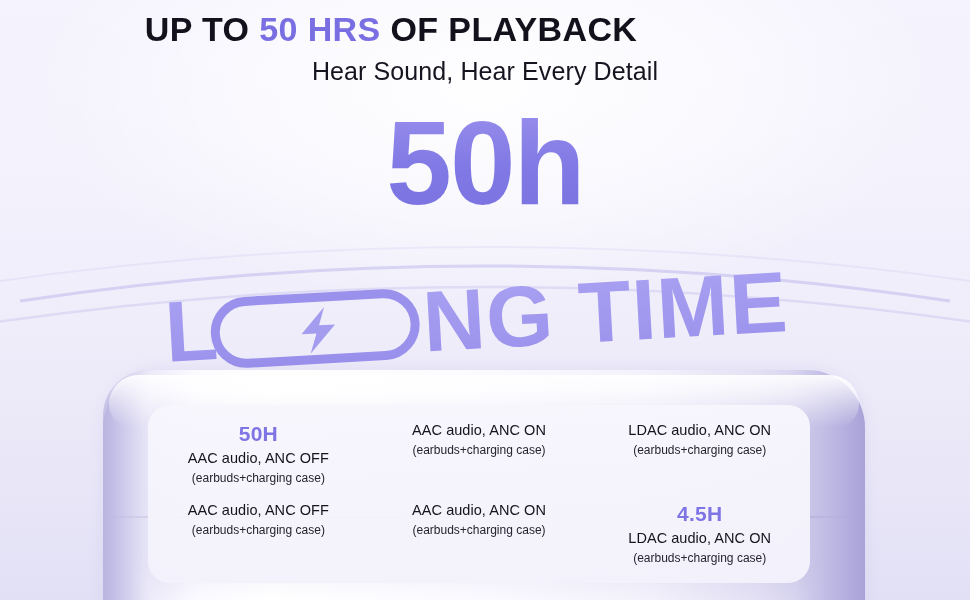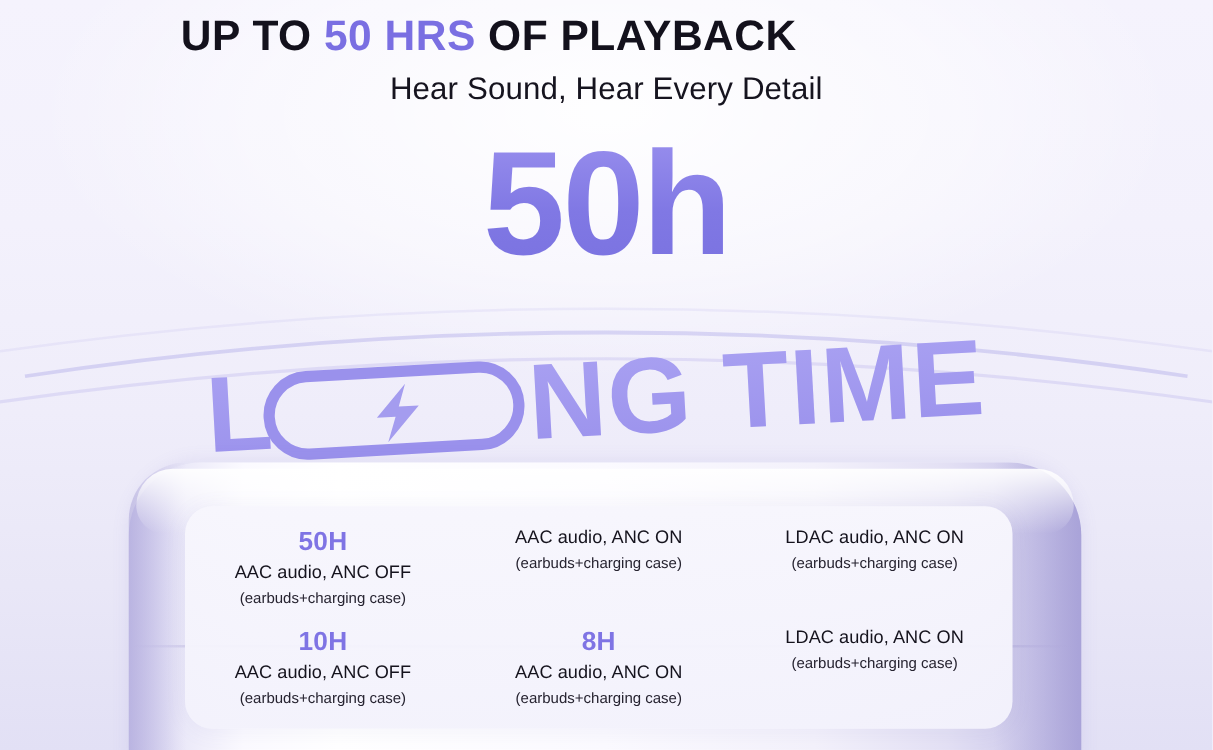--- a/index.html
+++ b/index.html
@@ -288,30 +288,29 @@
         <div class="spec-note">(earbuds+charging case)</div>
       </div>
       <div class="spec-cell">
         <div class="spec-mode">LDAC audio, ANC ON</div>
         <div class="spec-note">(earbuds+charging case)</div>
       </div>
     </div>
 
     <div class="spec-row">
       <div class="spec-cell">
-        <div class="spec-hours">10H</div>
         <div class="spec-mode">AAC audio, ANC OFF</div>
         <div class="spec-note">(earbuds+charging case)</div>
       </div>
       <div class="spec-cell">
-        <div class="spec-hours">8H</div>
         <div class="spec-mode">AAC audio, ANC ON</div>
         <div class="spec-note">(earbuds+charging case)</div>
       </div>
       <div class="spec-cell">
+        <div class="spec-hours">4.5H</div>
         <div class="spec-mode">LDAC audio, ANC ON</div>
         <div class="spec-note">(earbuds+charging case)</div>
       </div>
     </div>
 
   </div>
 
 </div>
 
 </body></html>

